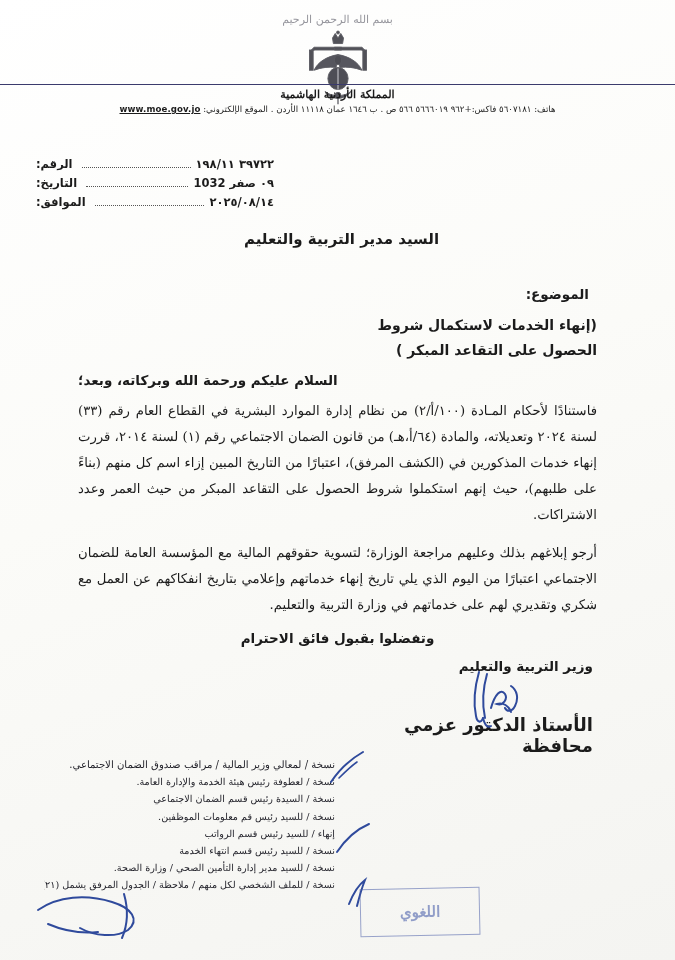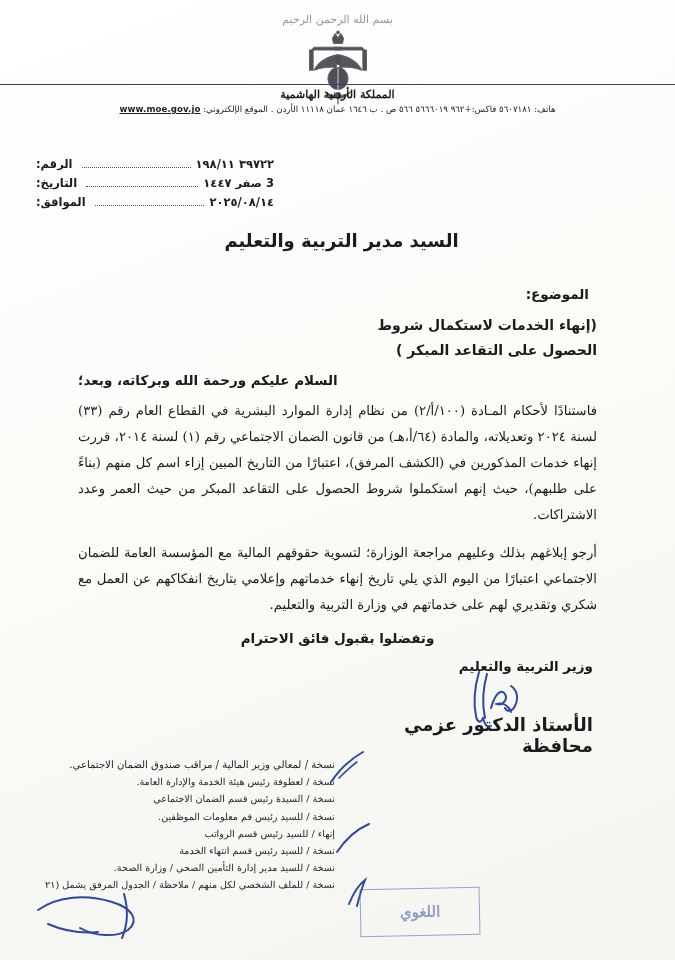--- a/index.html
+++ b/index.html
@@ -94,21 +94,21 @@
     letter-spacing: 1.1px;
   }
 
   
   .addressee {
     position: absolute;
     top: 230px;
     right: 0;
     left: 8px;
     text-align: center;
-    font-size: 18px;
+    font-size: 15px;
     font-weight: bold;
     letter-spacing: .2px;
   }
 
   
   .subject-wrap {
     position: absolute;
     top: 286px;
     right: 78px;
     width: 300px;
@@ -292,21 +292,21 @@
 
     <div class="refblock">
       <div class="refrow">
         <span class="reflabel">الرقم:</span>
         <span class="refdots"></span>
         <span class="refvalue">٣٩٧٢٢ ١٩٨/١١</span>
       </div>
       <div class="refrow">
         <span class="reflabel">التاريخ:</span>
         <span class="refdots"></span>
-        <span class="refvalue">3 صفر ١٤٤٧</span>
+        <span class="refvalue">٠٩ صفر 1032</span>
       </div>
       <div class="refrow">
         <span class="reflabel">الموافق:</span>
         <span class="refdots"></span>
         <span class="refvalue">٢٠٢٥/٠٨/١٤</span>
       </div>
     </div>
 
     <div class="addressee">السيد مدير التربية والتعليم</div>
 

